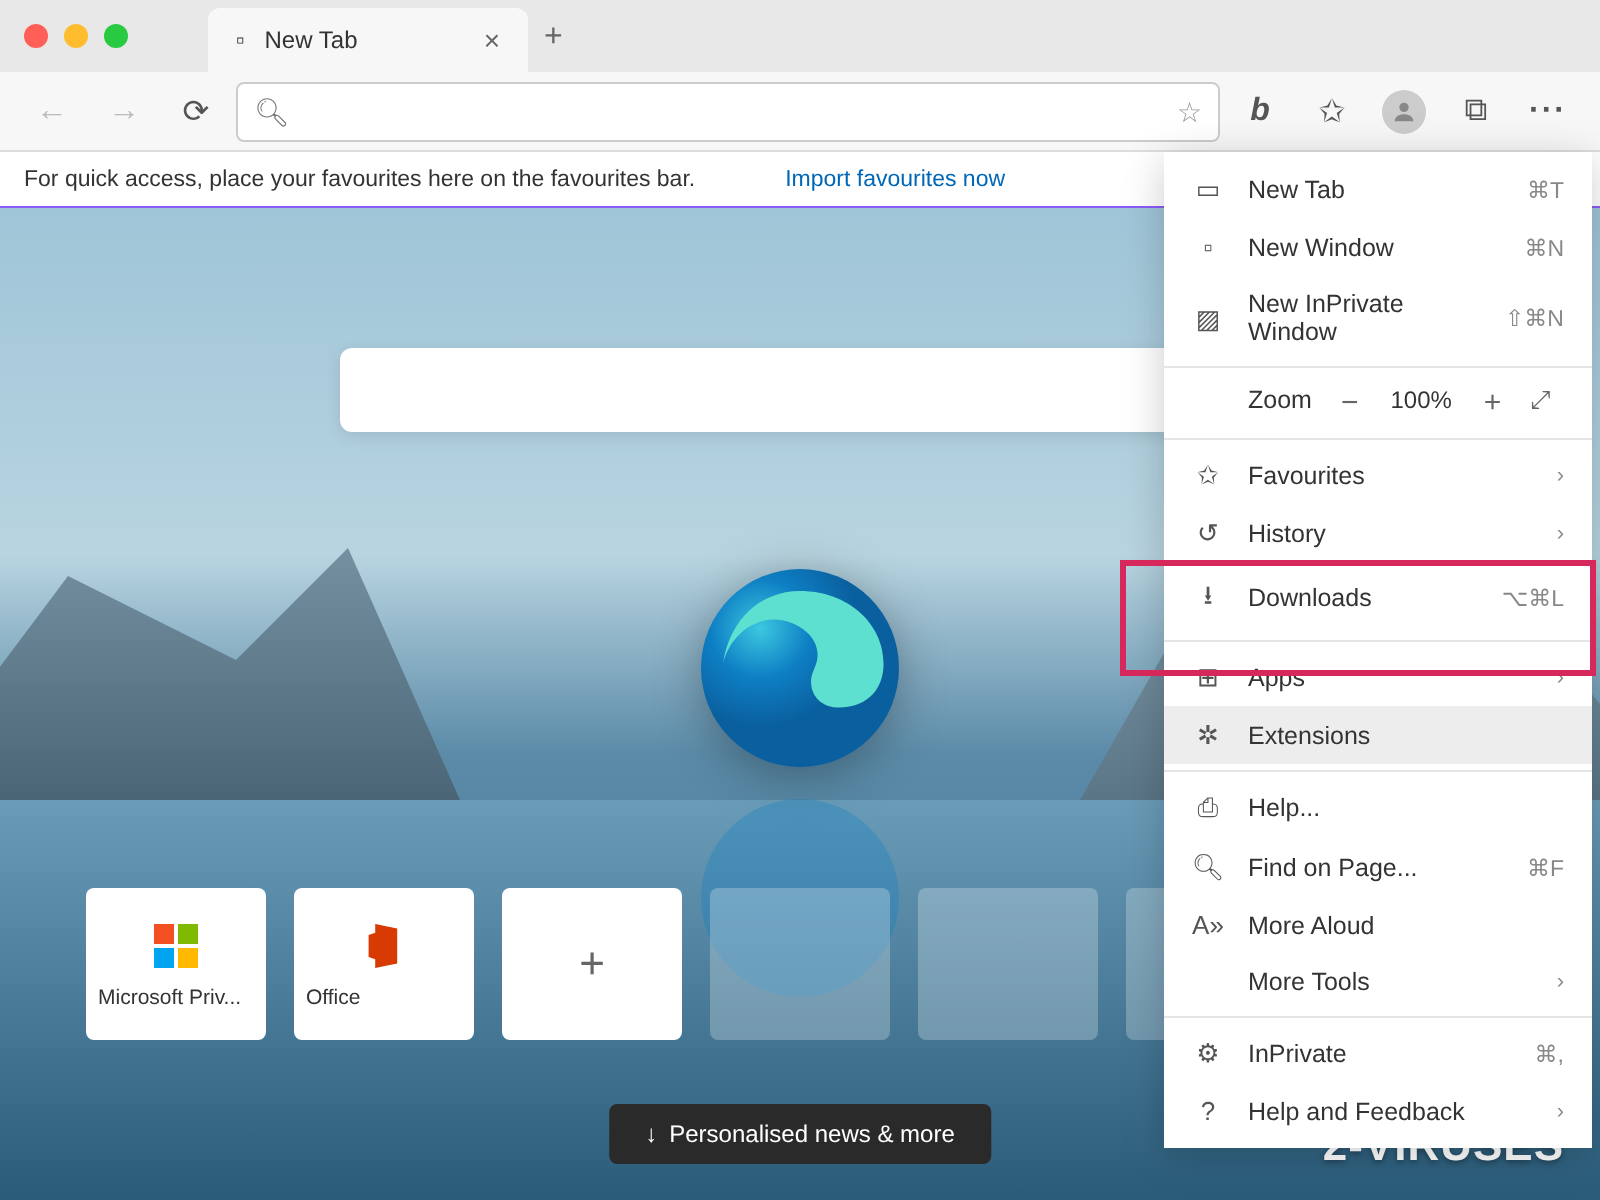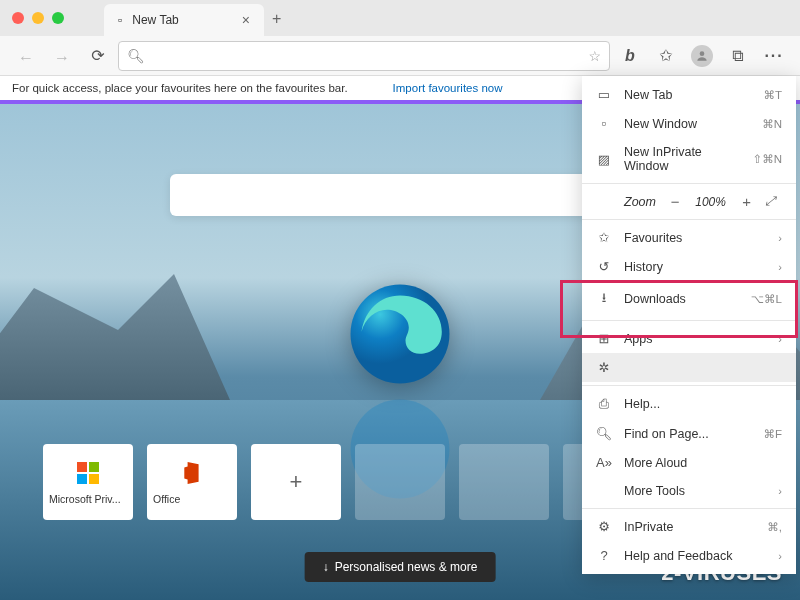--- a/index.html
+++ b/index.html
@@ -23,21 +23,21 @@
 .tb-btn.disabled { color: #bbb; }
 .addressbar { flex: 1; height: 30px; background: #fff; border: 1px solid #ccc; border-radius: 4px; display: flex; align-items: center; padding: 0 8px; gap: 8px; }
 .addressbar input { flex: 1; border: none; outline: none; font-size: 13px; }
 .addr-icon { color: #777; font-size: 14px; }
 .star-icon { color: #999; }
 .bing-icon { font-style: italic; font-weight: bold; color: #555; font-size: 16px; }
 .profile-icon { width: 22px; height: 22px; border-radius: 50%; background: #ccc; display:flex; align-items:center; justify-content:center; }
 .menu-btn { font-weight: bold; letter-spacing: 1px; }
 
 
-.bookmarksbar { height: 28px; background: #fff; display: flex; align-items: center; padding: 0 12px; font-size: 11.5px; color: #333; border-bottom: 4px solid #8b5cf6; }
+.bookmarksbar { height: 28px; background: #fff; display: flex; align-items: center; padding: 0 12px; font-size: 11.5px; color: #333; border-bottom: 1px solid #8b5cf6; }
 .bookmarksbar a { color: #0067b8; text-decoration: none; margin-left: 4px; padding-left: 41px; }
 
 
 .content { position: relative; height: 496px; background: linear-gradient(to bottom, #9fc5d8 0%, #b8d4e0 35%, #5b8ba8 55%, #3a6b8a 100%); overflow: hidden; }
 .mountains { position: absolute; bottom: 200px; left: 0; right: 0; height: 180px; }
 .mountain { position: absolute; bottom: 0; background: linear-gradient(to top, #4a6575, #7a95a5); }
 .m1 { left: -50px; width: 280px; height: 140px; clip-path: polygon(0 100%, 30% 20%, 60% 50%, 80% 10%, 100% 100%); }
 .m2 { right: -40px; width: 300px; height: 150px; clip-path: polygon(0 100%, 20% 30%, 50% 5%, 75% 40%, 100% 100%); background: linear-gradient(to top, #5a7585, #8aa5b5); }
 .water { position: absolute; bottom: 0; left: 0; right: 0; height: 200px; background: linear-gradient(to bottom, #6a9cb8, #2a5c7a); }
 
@@ -62,21 +62,21 @@
 
 
 .dropdown { position: absolute; top: 76px; right: 4px; width: 214px; background: #fff; box-shadow: 0 4px 20px rgba(0,0,0,0.2); z-index: 100; font-size: 12.5px; color: #333; padding: 4px 0; }
 .menu-item { display: flex; align-items: center; padding: 7px 14px; gap: 12px; position: relative; }
 .menu-item.highlighted { background: #ededed; }
 .mi-icon { width: 16px; display: flex; justify-content: center; color: #555; font-size: 13px; }
 .mi-label { flex: 1; }
 .mi-shortcut { color: #888; font-size: 11.5px; }
 .mi-chevron { color: #888; font-size: 11px; }
 .menu-sep { height: 1px; background: #e5e5e5; margin: 3px 0; }
-.zoom-row { display: flex; align-items: center; padding: 6px 14px; gap: 8px; font-style: italic; }
+.zoom-row { display: flex; padding: 6px 14px; gap: 8px; }
 .zoom-label { flex: 1; padding-left: 28px; font-size: 12.5px; }
 .zoom-btn { width: 26px; text-align: center; color: #666; font-size: 15px; }
 .zoom-val { width: 40px; text-align: center; font-size: 12px; }
 .zoom-full { width: 20px; color: #666; }
 
 .highlight-box { position: absolute; border: 3px solid #d6285a; z-index: 200; pointer-events: none; }
 .hb1 { top: 280px; right: 2px; width: 238px; height: 58px; }
 
 
 .ms-sq { display: grid; grid-template-columns: 1fr 1fr; grid-template-rows: 1fr 1fr; gap: 2px; width: 22px; height: 22px; }
@@ -238,20 +238,21 @@
     <span class="mi-shortcut">⌥⌘L</span>
   </div>
   <div class="menu-sep"></div>
   <div class="menu-item">
     <span class="mi-icon">⊞</span>
     <span class="mi-label">Apps</span>
     <span class="mi-chevron">›</span>
   </div>
   <div class="menu-item highlighted">
     <span class="mi-icon">✲</span>
+    <span class="mi-label">Extensions</span>
   </div>
   <div class="menu-sep"></div>
   <div class="menu-item">
     <span class="mi-icon">⎙</span>
     <span class="mi-label">Help...</span>
   </div>
   <div class="menu-item">
     <span class="mi-icon">🔍︎</span>
     <span class="mi-label">Find on Page...</span>
     <span class="mi-shortcut">⌘F</span>

